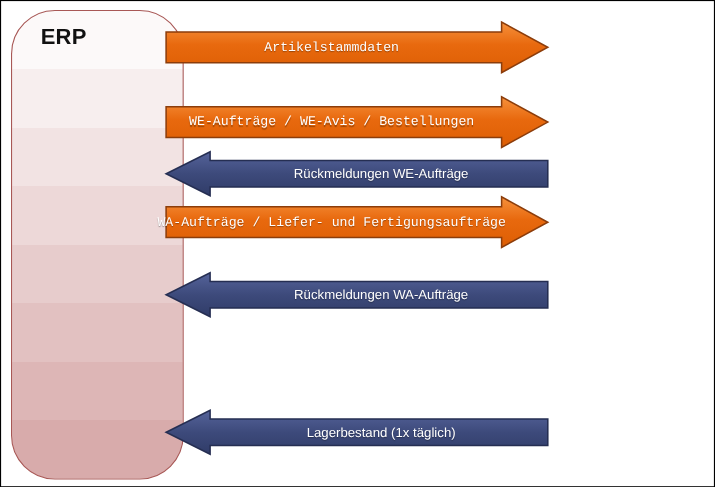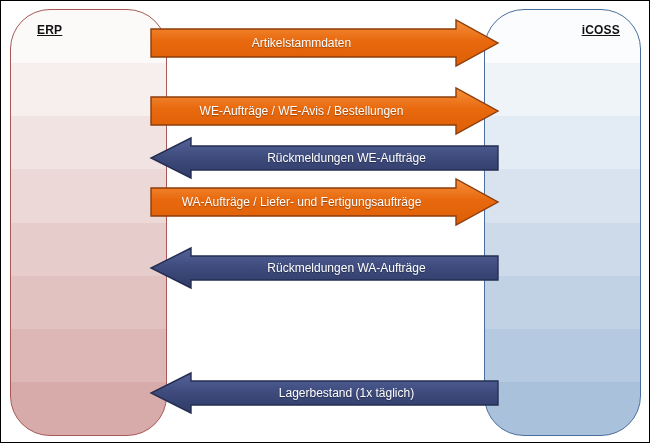--- a/index.html
+++ b/index.html
@@ -30,36 +30,35 @@
   #pill-icoss{
     right:8px;
     border:1px solid #4a6f9e;
     background:linear-gradient(to bottom,
       #fafcfe 0 12.5%, #eff4f9 12.5% 25%, #e3ebf4 25% 37.5%, #d8e3ef 37.5% 50%,
       #ccdaea 50% 62.5%, #c1d2e5 62.5% 75%, #b5c9e0 75% 87.5%, #aac1db 87.5% 100%);
   }
   .entity-label{
     position:absolute;
     top:13px;
-    font-size:12px;
+    font-size:20px;
     font-weight:bold;
     color:#111;
     letter-spacing:.2px;
-    text-decoration:underline;
   }
   #erp-label{left:26px;}
   #icoss-label{right:20px;}
   
   .arrow{
     position:absolute;
     left:150px;
     width:347px;
     z-index:5;
   }
-  .arrow.orange{height:46px;}
+  .arrow.orange{height:46px;font-family:Liberation Mono, monospace;}
   .arrow.blue{height:40px;}
   .arrow svg{
     position:absolute;left:0;top:0;
     width:100%;height:100%;
     overflow:visible;
     display:block;
   }
   .arrow .label{
     position:absolute;left:0;top:0;right:0;bottom:0;
     display:flex;align-items:center;justify-content:center;
@@ -89,23 +88,20 @@
         <stop offset="50%" stop-color="#3d4a7b"></stop>
         <stop offset="100%" stop-color="#303c68"></stop>
       </linearGradient>
     </defs>
   </svg>
 
   <div class="pill" id="pill-erp">
     <span class="entity-label" id="erp-label">ERP</span>
   </div>
 
-  <div class="pill" id="pill-icoss">
-    <span class="entity-label" id="icoss-label">iCOSS</span>
-  </div>
 
   <div class="arrow orange right" style="top:19px">
     <svg viewBox="0 0 347 46" preserveAspectRatio="none">
       <polygon points="0,9 305,9 305,0 347,23 305,46 305,37 0,37" fill="url(#gradOrange)" stroke="#8c3d0b" stroke-width="1.4"></polygon>
     </svg>
     <span class="label">Artikelstammdaten</span>
   </div>
 
   <div class="arrow blue left" style="top:137px">
     <svg viewBox="0 0 347 40" preserveAspectRatio="none">

